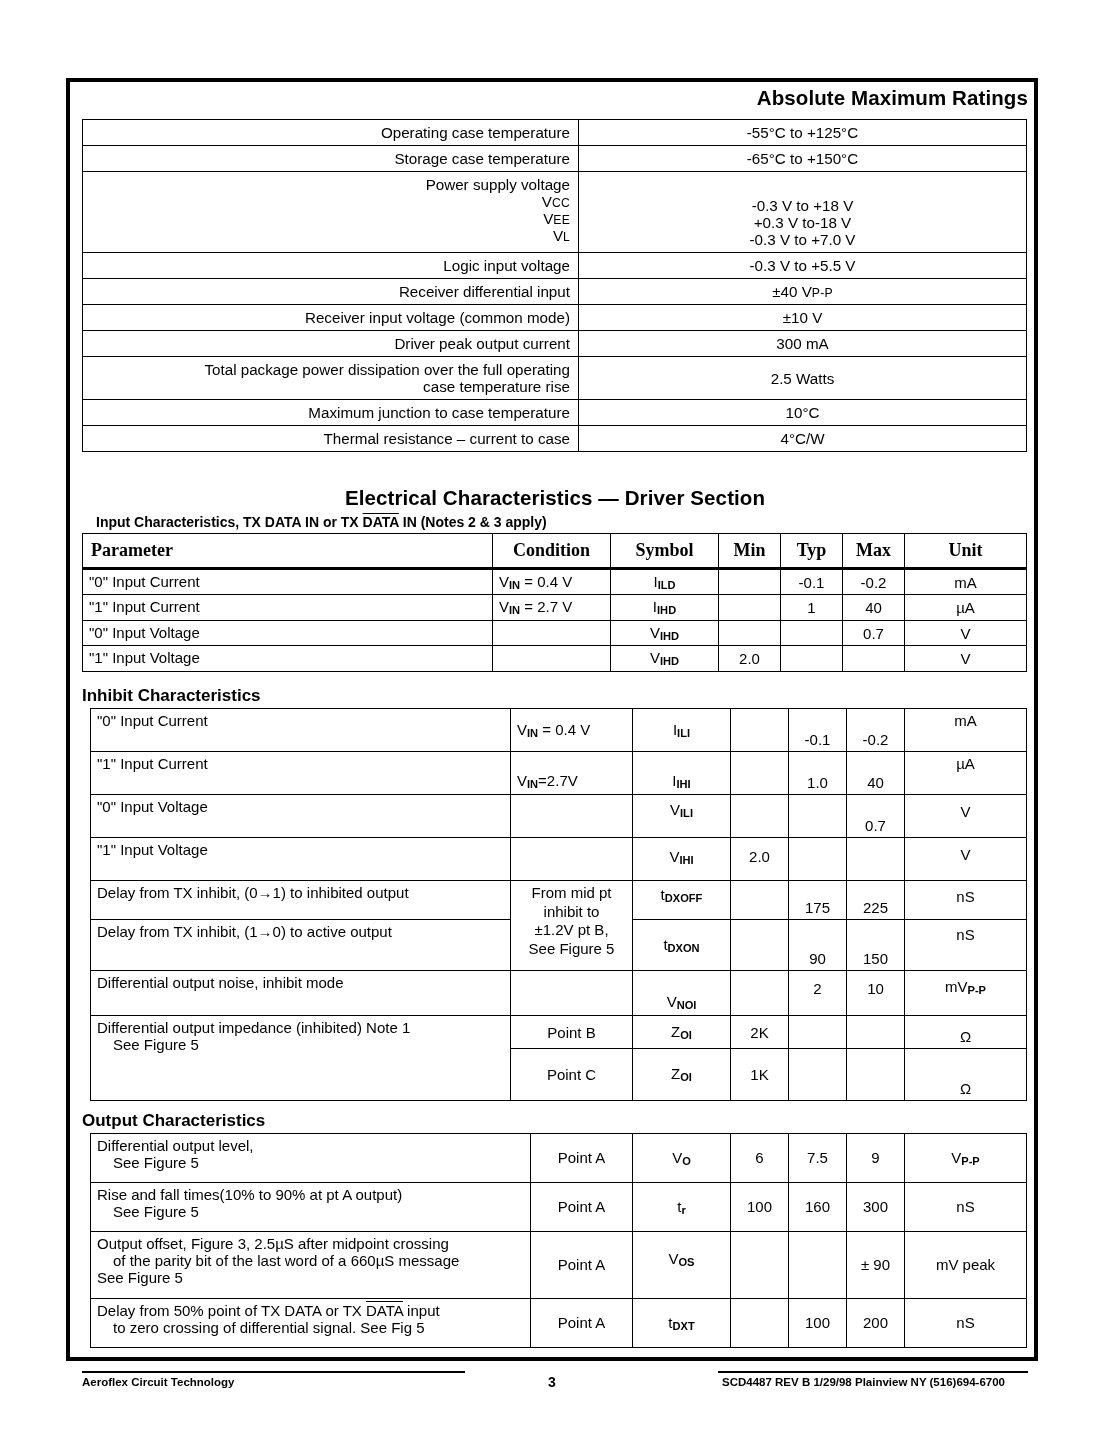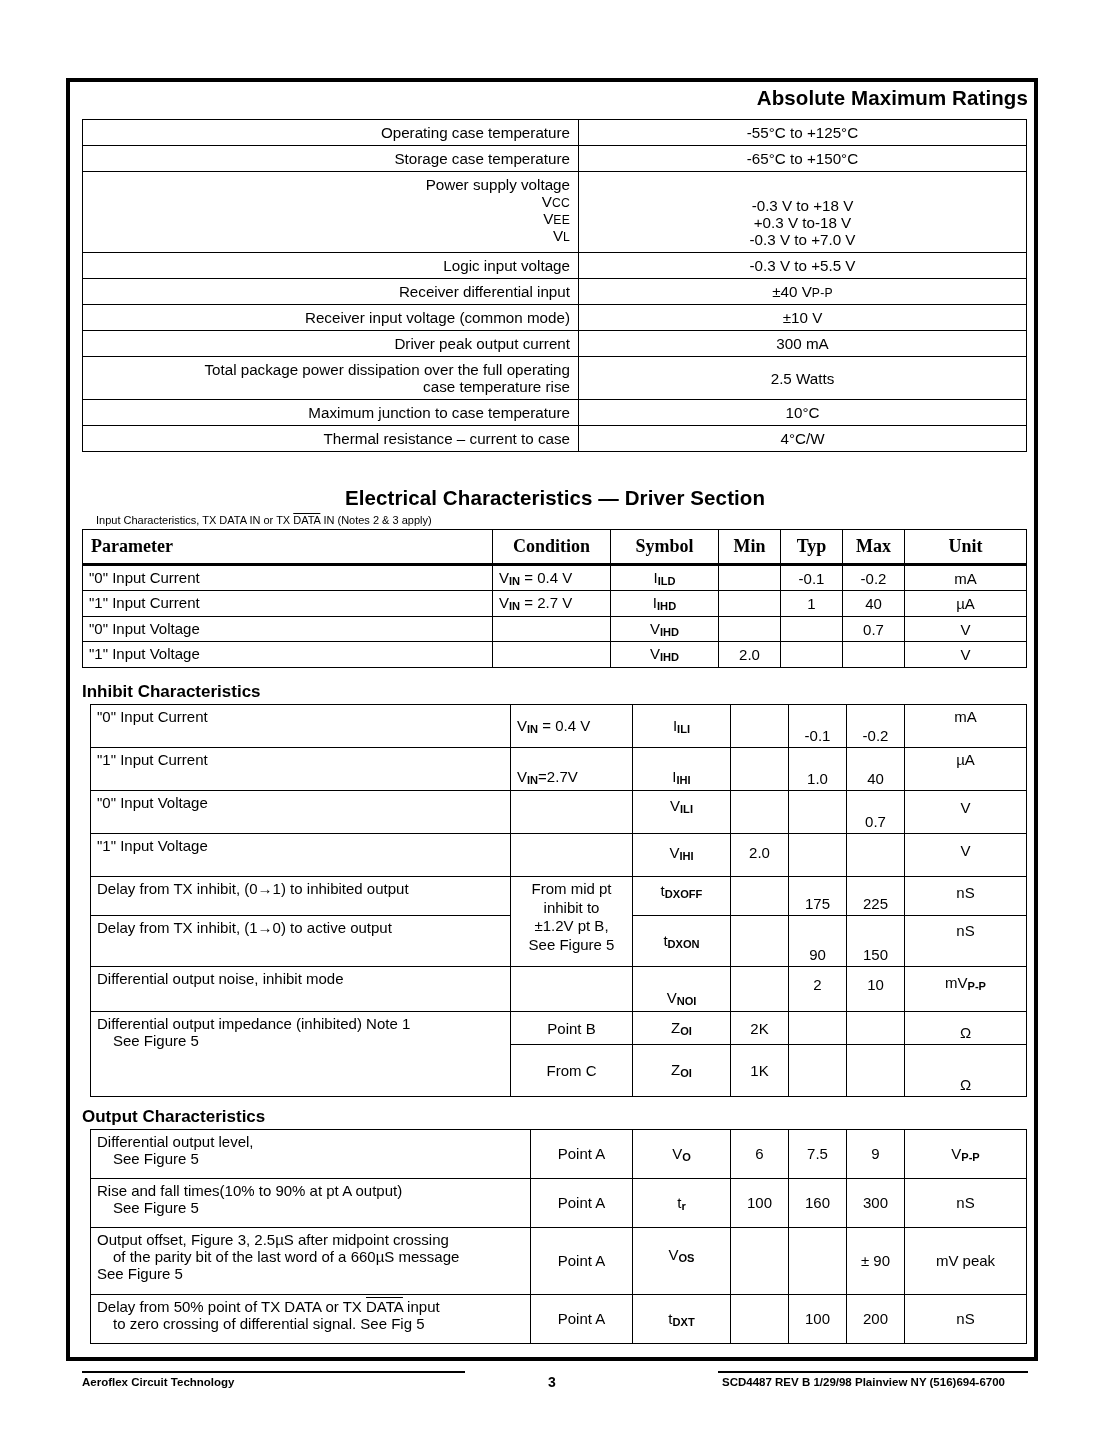--- a/index.html
+++ b/index.html
@@ -21,21 +21,21 @@
 
   h1.sect{
     font-size:20.5px;font-weight:bold;text-align:right;
     margin:0 0 9px 0;letter-spacing:.1px;
   }
   h1.sect2{
     font-size:20.5px;font-weight:bold;text-align:center;
     margin:0 0 4px 0;letter-spacing:.1px;
   }
   h2.sub{
-    font-size:11px;font-weight:normal;margin:0 0 3px 0;
+    font-size:14px;font-weight:bold;margin:0 0 3px 0;
     padding-left:14px;letter-spacing:0px;
   }
   h2.subleft{
     font-size:17px;font-weight:bold;margin:0 0 2px 0;
     padding-left:0px;
   }
   .ovl{text-decoration:overline;}
 
   table{border-collapse:collapse;table-layout:fixed;}
   table td,table th{
@@ -303,21 +303,21 @@
             <div style="padding-left:16px">  See Figure 5</div>
           </td>
           <td class="c">Point B</td>
           <td class="c"><span>Z</span><span class="subn">OI</span></td>
           <td class="c">2K</td>
           <td class="c"></td>
           <td class="c"></td>
           <td class="c" style="vertical-align:bottom">Ω</td>
         </tr>
         <tr>
-          <td class="c" style="height:32px">From C</td>
+          <td class="c" style="height:32px">Point C</td>
           <td class="c"><span>Z</span><span class="subn">OI</span></td>
           <td class="c">1K</td>
           <td class="c"></td>
           <td class="c"></td>
           <td class="c" style="vertical-align:bottom">Ω</td>
         </tr>
       </tbody>
     </table>
 
     <div class="gap-c"></div>

